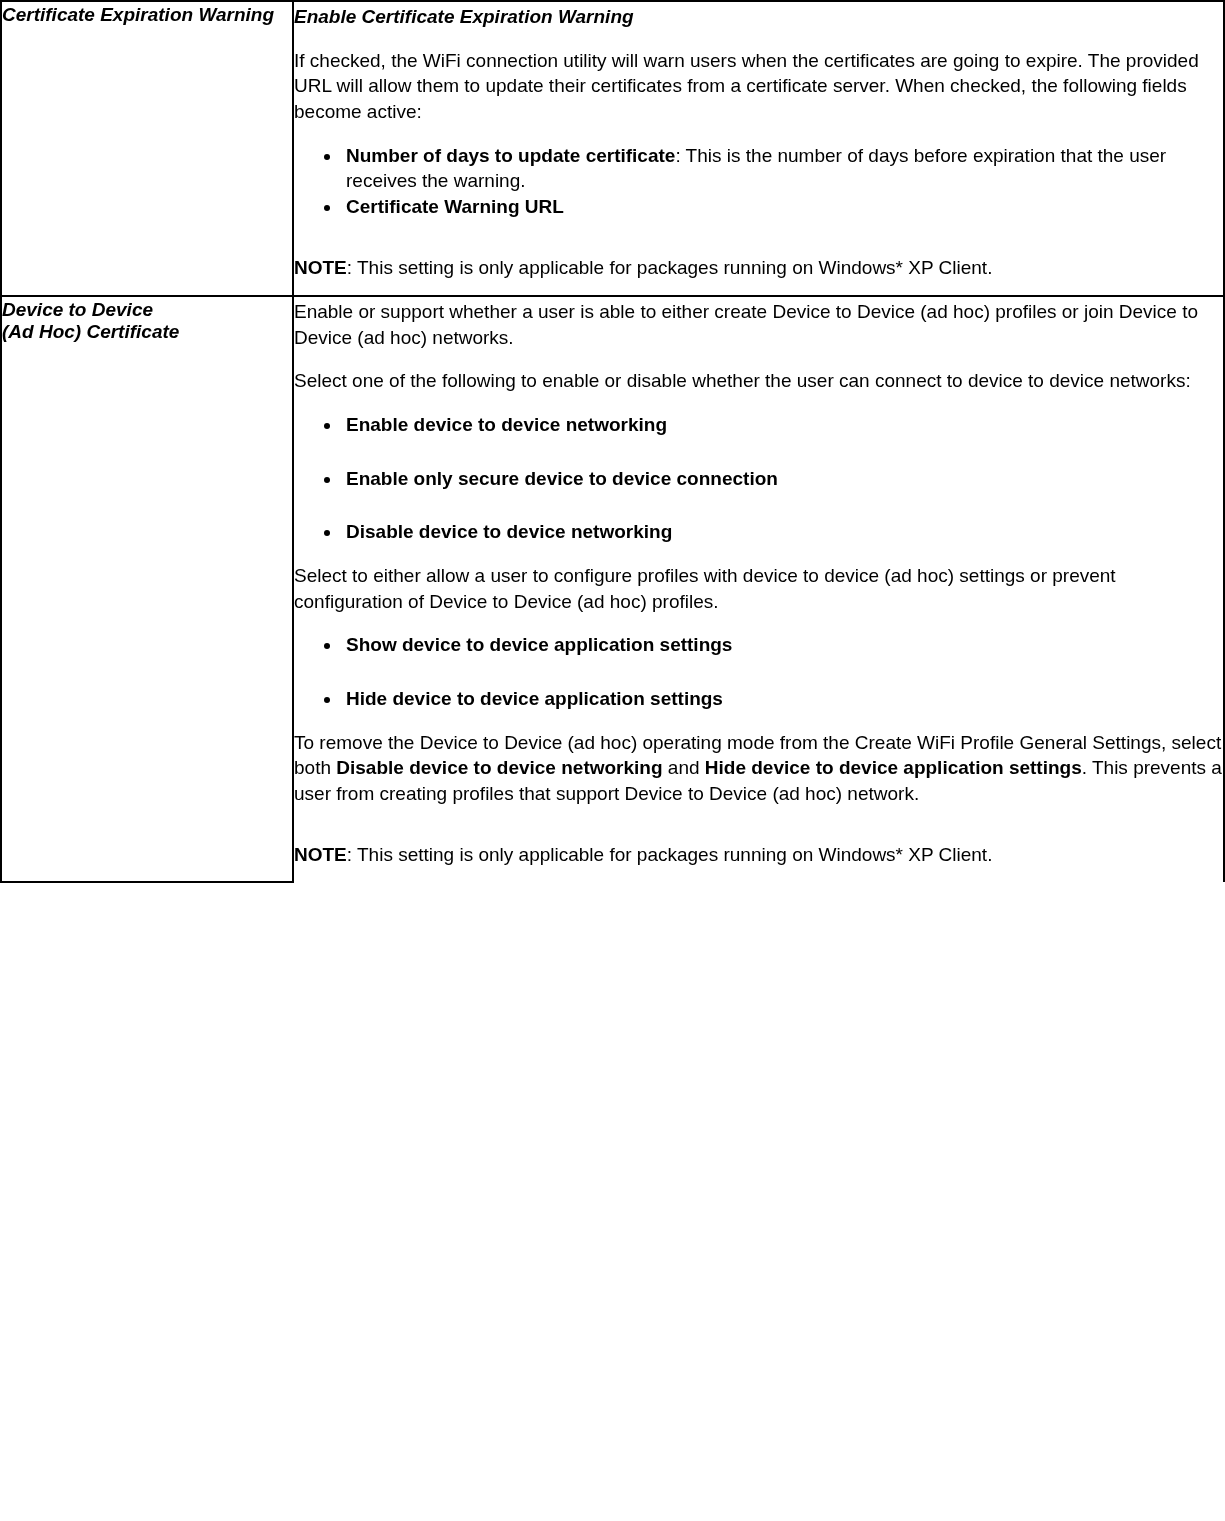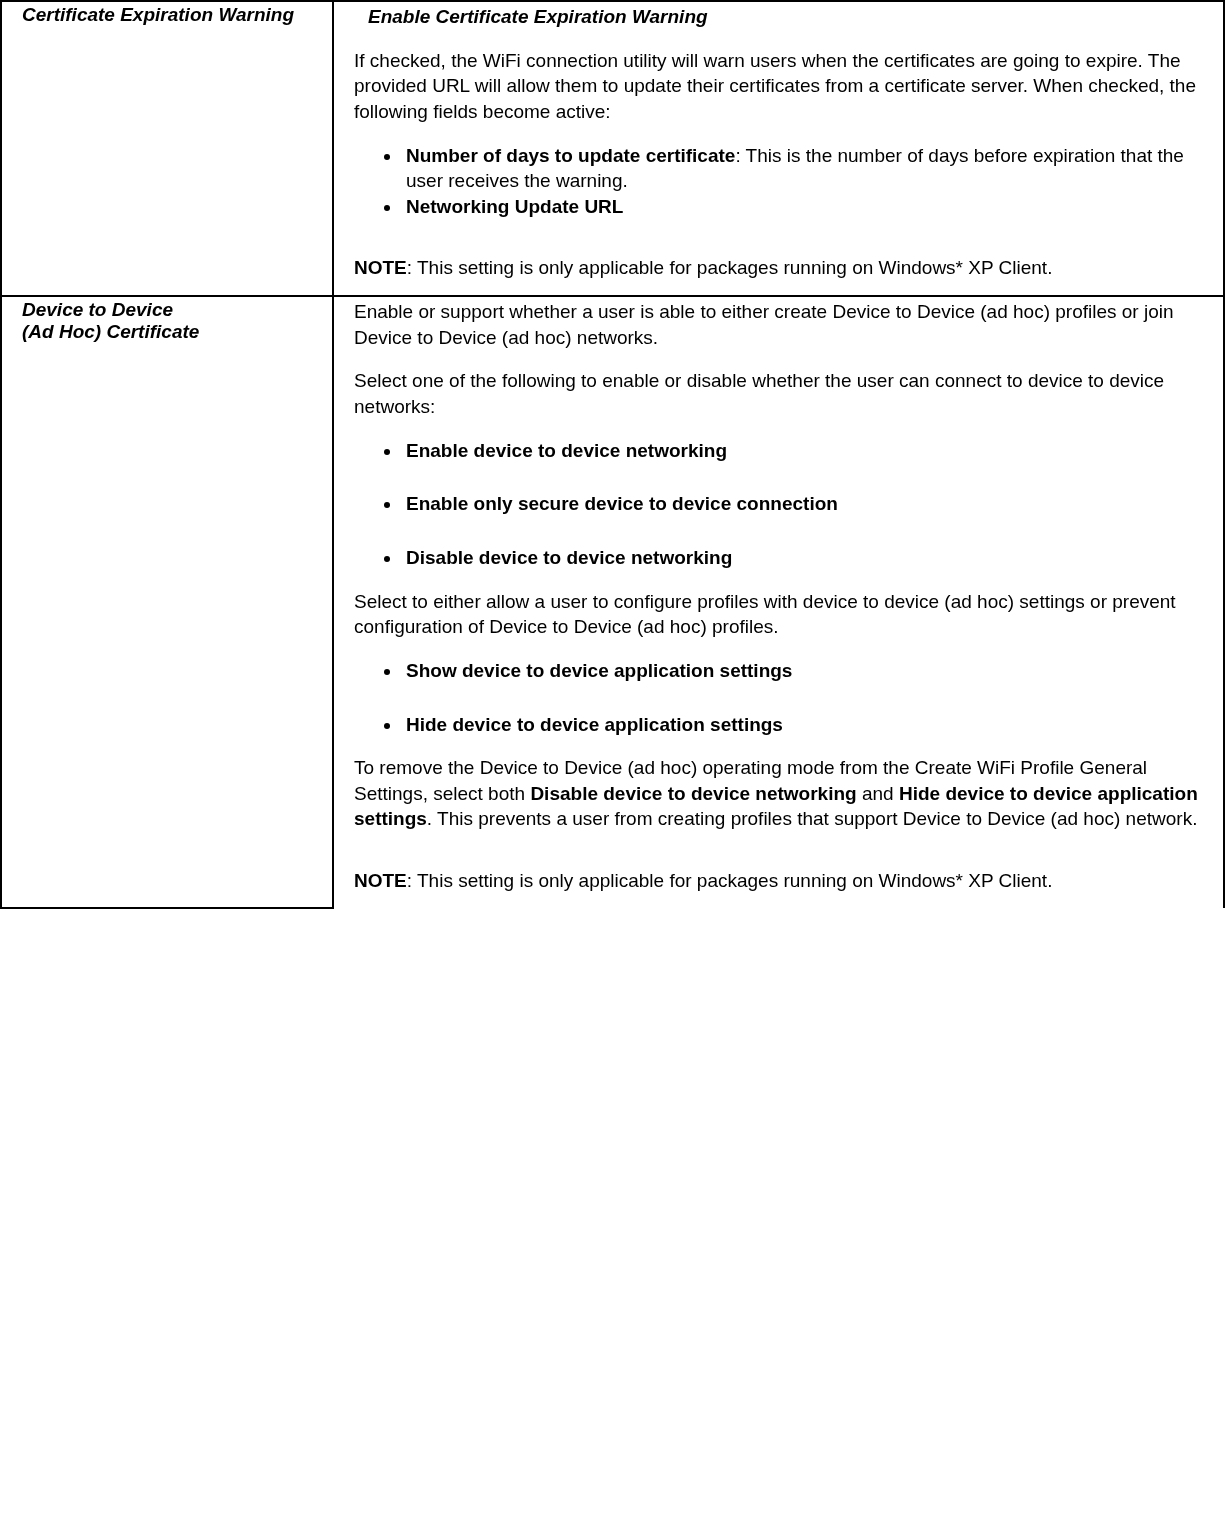--- a/index.html
+++ b/index.html
@@ -10,35 +10,34 @@
       background: #ffffff;
       color: #000000;
     }
     table {
       border-collapse: collapse;
       width: 100%;
     }
     td {
       border: 2px solid #000000;
       vertical-align: top;
-      padding: 2px 20px;
+      padding: 2px 0;
     }
     td.left-col {
       width: 290px;
       font-weight: bold;
       font-style: italic;
     }
     td.right-col {
       width: auto;
     }
     .heading {
       font-weight: bold;
       font-style: italic;
       margin-bottom: 18px;
-      margin-left: 14px;
     }
     p {
       margin: 0 0 18px 0;
       line-height: 1.35;
     }
     p.last {
       margin-bottom: 12px;
       margin-top: 36px;
     }
     ul {
@@ -70,21 +69,21 @@
   <tbody>
       <tr>
     <td class="left-col">
       <span>Certificate Expiration Warning</span>
     </td>
     <td class="right-col">
       <p class="heading">Enable Certificate Expiration Warning</p>
       <p>If checked, the WiFi connection utility will warn users when the certificates are going to expire. The provided URL will allow them to update their certificates from a certificate server. When checked, the following fields become active:</p>
       <ul class="compact">
         <li><span class="b">Number of days to update certificate</span><span>: This is the number of days before expiration that the user receives the warning.</span></li>
-        <li><span class="b">Networking Update URL</span><span></span></li>
+        <li><span class="b">Certificate Warning URL</span><span></span></li>
       </ul>
       <p class="last"><span class="b">NOTE</span><span>: This setting is only applicable for packages running on Windows* XP Client.</span></p>
     </td>
   </tr>
   <tr>
     <td class="left-col">
       <span>Device to Device</span><br>
       <span>(Ad Hoc) Certificate</span>
     </td>
     <td class="right-col" style="border-bottom:none;">

